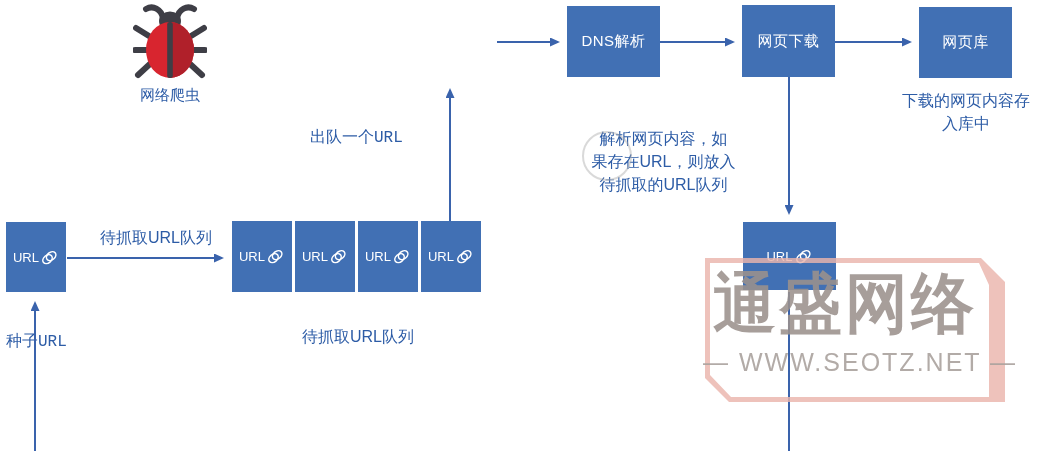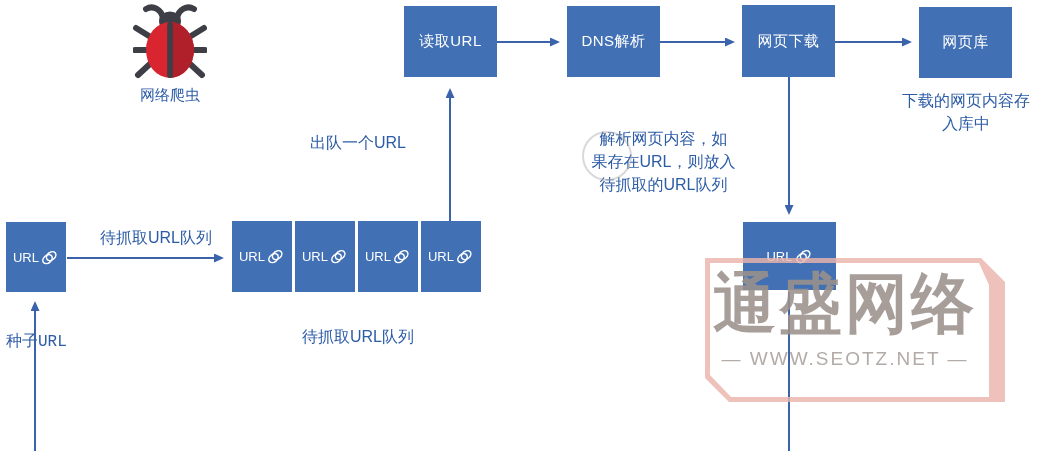--- a/index.html
+++ b/index.html
@@ -38,21 +38,21 @@
   
   .wm{position:absolute;left:0;top:0;z-index:5;pointer-events:none;}
   .wm-brand{
     position:absolute;left:703px;top:272px;width:284px;text-align:center;
     font-size:63px;font-weight:900;letter-spacing:3px;line-height:1;
     color:var(--wm_gray,#9b918d);opacity:.88;z-index:6;white-space:nowrap;
     transform:scaleY(1.04);
   }
   .wm-site{
     position:absolute;left:703px;top:348px;width:284px;text-align:center;
-    font-size:19px;letter-spacing:2px;color:#aaa29e;opacity:.9;z-index:6;white-space:nowrap;
+    font-size:25px;letter-spacing:2px;color:#aaa29e;opacity:.9;z-index:6;white-space:nowrap;
   }
   .bug{position:absolute;left:133px;top:4px;z-index:2;}
   .crawler-label{position:absolute;left:133px;top:86px;width:74px;text-align:center;
     color:var(--text,#2d5ca6);font-size:15px;white-space:nowrap;}
 </style>
 </head>
 <body>
 
 <div id="canvas">
 
@@ -83,23 +83,20 @@
       <path d="M18,59 L5,71"></path>
       <path d="M56,59 L69,71"></path>
     </g>
     <ellipse cx="37" cy="17" rx="11" ry="9.5" style="fill:var(--bug_gray,#3e3e46)"></ellipse>
     <ellipse cx="37" cy="46" rx="24" ry="28" style="fill:var(--bug_red,#d8252f)"></ellipse>
     <path d="M37,18 A24,28 0 0 1 37,74 Z" style="fill:var(--bug_dark_red,#b0202a)"></path>
     <rect x="34.2" y="18" width="5.6" height="56" rx="2.5" style="fill:var(--bug_gray,#3e3e46)"></rect>
   </svg>
   <div class="crawler-label">网络爬虫</div>
 
-  <div class="box" style="left:404px;top:6px;width:93px;height:71px;">
-    <span>读取URL</span>
-  </div>
   <div class="box" style="left:567px;top:6px;width:93px;height:71px;">
     <span>DNS解析</span>
   </div>
   <div class="box" style="left:742px;top:5px;width:93px;height:72px;">
     <span>网页下载</span>
   </div>
   <div class="box" style="left:919px;top:7px;width:93px;height:71px;">
     <span>网页库</span>
   </div>
 
@@ -155,21 +152,21 @@
   <div class="url-box" style="left:743px;top:222px;width:93px;height:68px;">
     <span class="u">URL</span>
     <svg width="19" height="19" viewBox="0 0 22 22">
       <g transform="rotate(-40 11 11)" fill="none" stroke="#fff" stroke-width="1.8">
         <ellipse cx="8" cy="11" rx="6" ry="4.4"></ellipse>
         <ellipse cx="13.5" cy="11" rx="6" ry="4.4"></ellipse>
       </g>
     </svg>
   </div>
 
-  <div class="lbl" style="left:310px;top:133px;">出队一个URL</div>
+  <div class="lbl" style="left:310px;top:127px;font-family:Liberation Mono, monospace;">出队一个URL</div>
   <div class="lbl" style="left:100px;top:228px;">待抓取URL队列</div>
   <div class="lbl" style="left:6px;top:331px;font-family:Liberation Mono, monospace;">种子URL</div>
   <div class="lbl" style="left:302px;top:327px;">待抓取URL队列</div>
   <div class="note" style="left:885px;top:89px;width:162px;">下载的网页内容存
 入库中</div>
   <div class="note" style="left:576px;top:127px;width:175px;">解析网页内容，如
 果存在URL，则放入
 待抓取的URL队列</div>
   <div class="faint-circle"></div>
 

